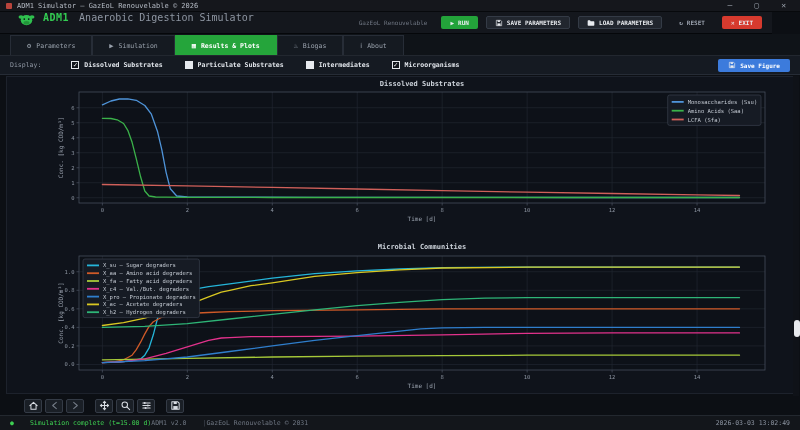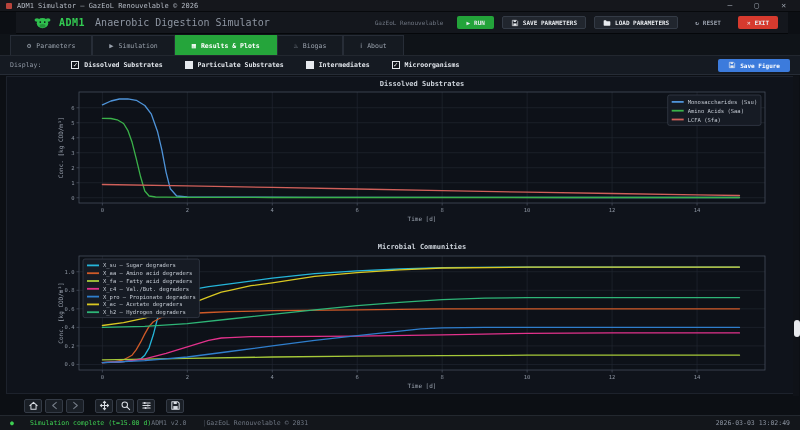--- a/index.html
+++ b/index.html
@@ -9,22 +9,22 @@
     background:#0c0f14; color:#c9ced7;
     font-family:"DejaVu Sans Mono", monospace;
   }
   
   .titlebar{position:absolute;top:0;left:0;width:800px;height:12px;background:#15171c;
     display:flex;align-items:center;padding:0 6px;font-size:7px;color:#b4bac4;border-bottom:1px solid #07090c;}
   .app-ic{width:6px;height:6px;background:#b8443c;border-radius:1px;margin-right:5px;flex:none;}
   .win-controls{margin-left:auto;display:flex;gap:22px;font-size:8px;color:#9aa1ab;padding-right:8px;}
   .win-controls span{cursor:default;line-height:10px;}
   
-  .header{position:absolute;top:12px;left:16px;width:772px;height:22px;background:#14171d;
-    display:flex;align-items:center;padding:0 10px;border-bottom:1px solid #05070a;}
+  .header{position:absolute;top:12px;left:0;width:772px;height:22px;background:#14171d;
+    display:flex;padding:0 10px;border-bottom:1px solid #05070a;}
   .logo{width:17px;height:15px;margin:0 8px 0 8px;flex:none;}
   .app-name{color:#33cc52;font-weight:bold;font-size:10px;letter-spacing:.5px;margin-right:10px;}
   .subtitle{color:#8e96a2;font-size:10px;}
   .hdr-right{margin-left:auto;display:flex;align-items:center;gap:8px;}
   .brand{color:#6f7682;font-size:6px;margin-right:6px;}
   .btn{height:13px;border-radius:2px;display:flex;align-items:center;gap:4px;
     padding:0 8px;font-size:6px;font-weight:bold;color:#e8ebef;border:1px solid transparent;cursor:pointer;}
   .btn .bi{font-size:6px;line-height:6px;}
   .btn-run{background:#23a33a;}
   .btn-dark{background:#21262e;border-color:#343b46;}

